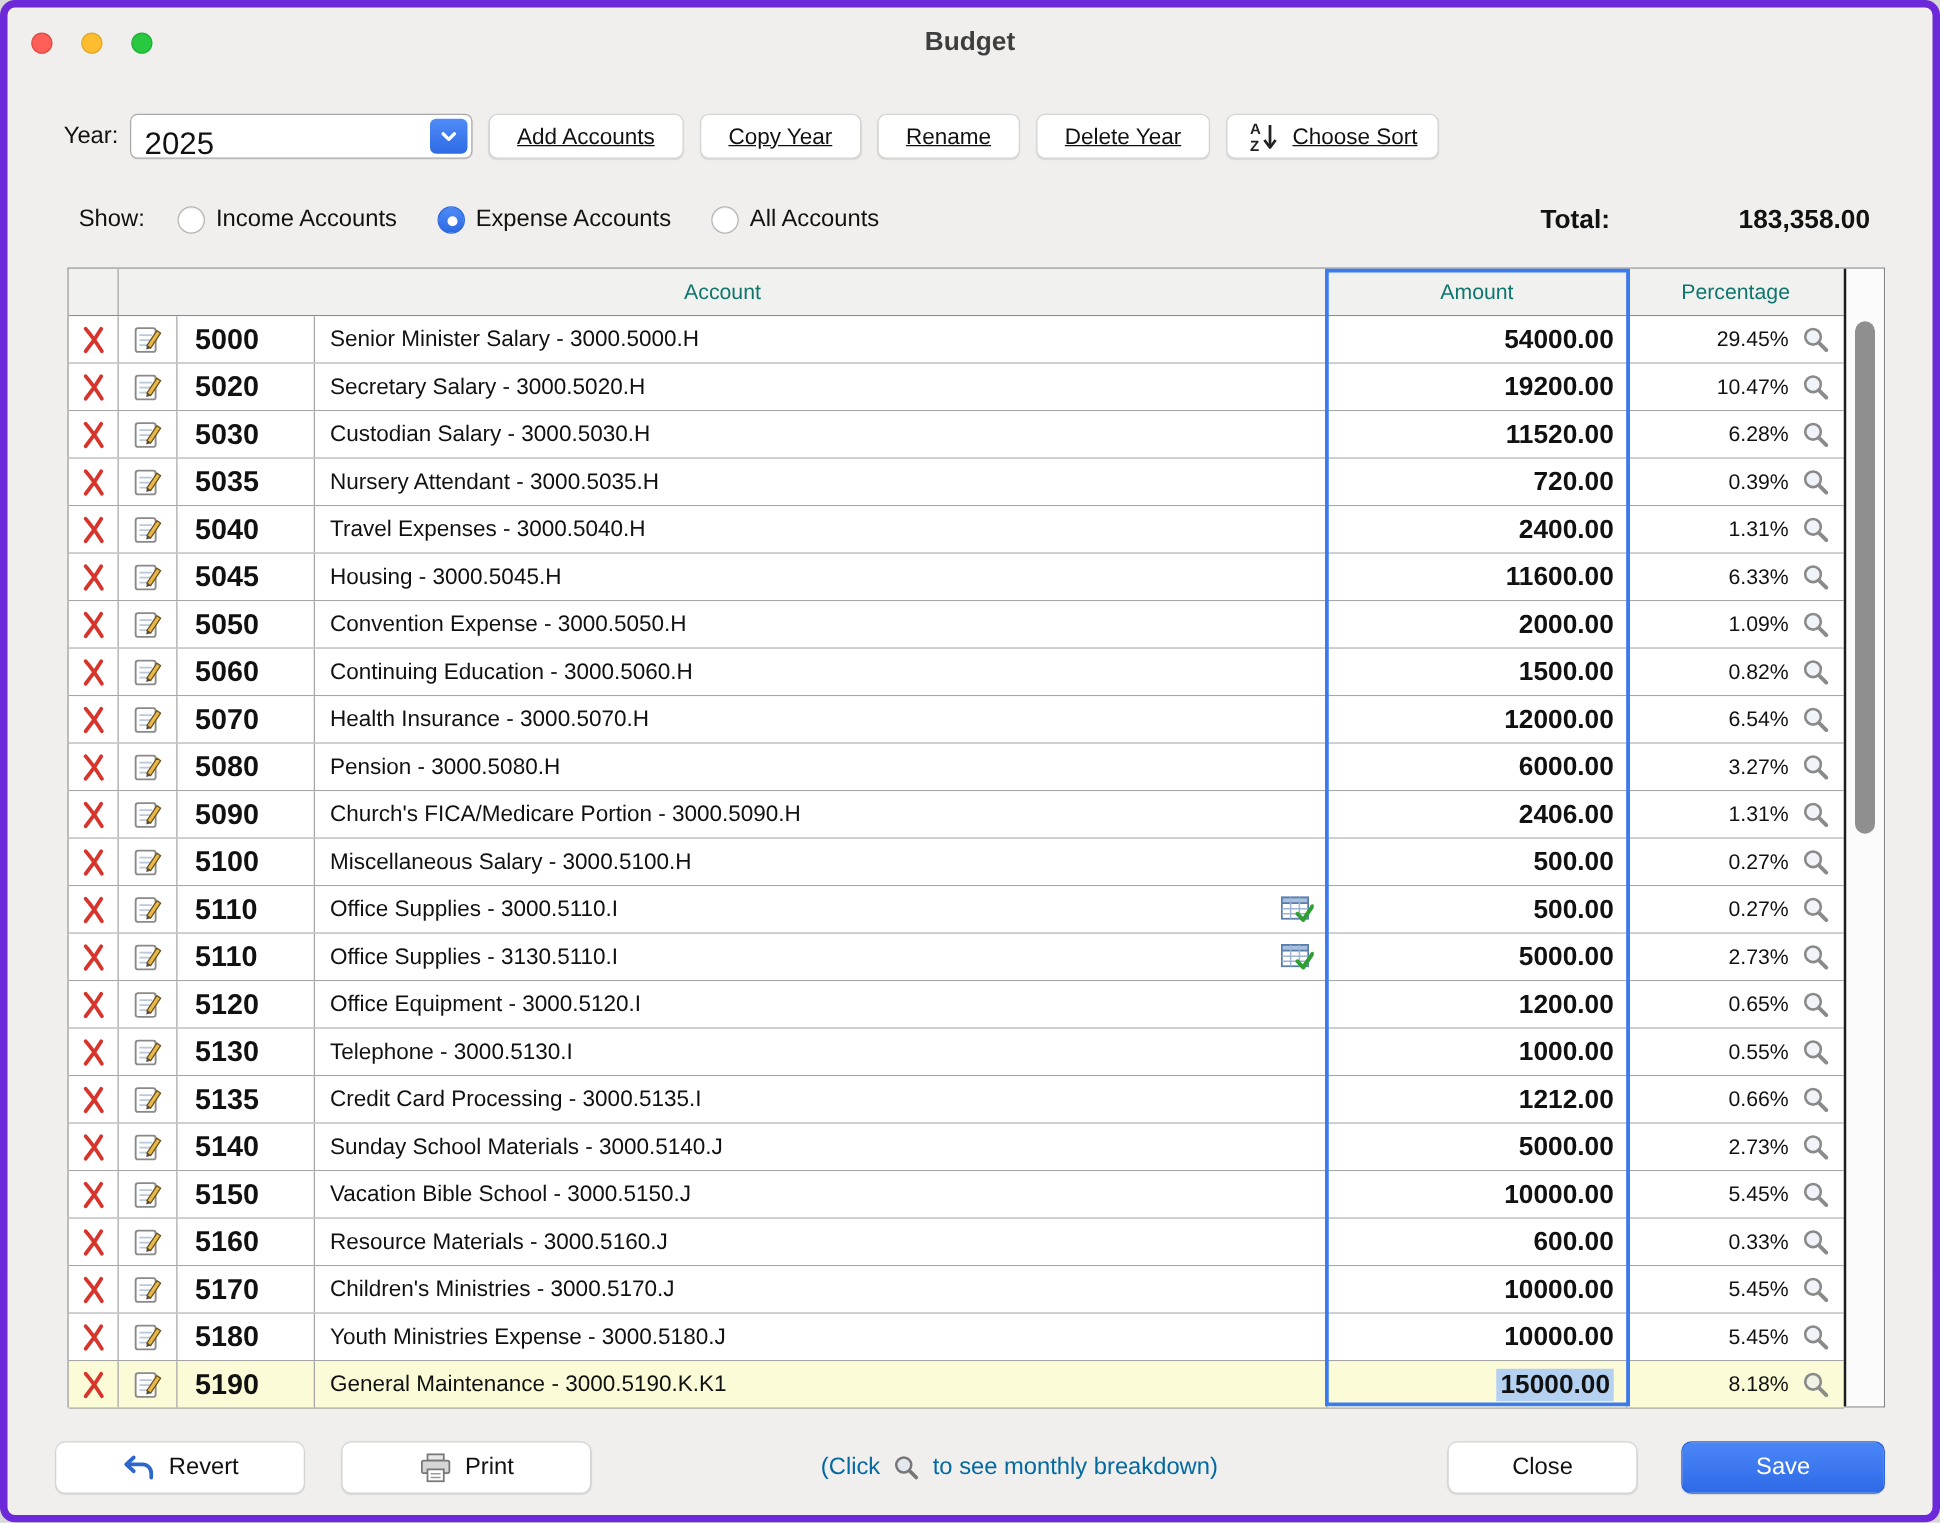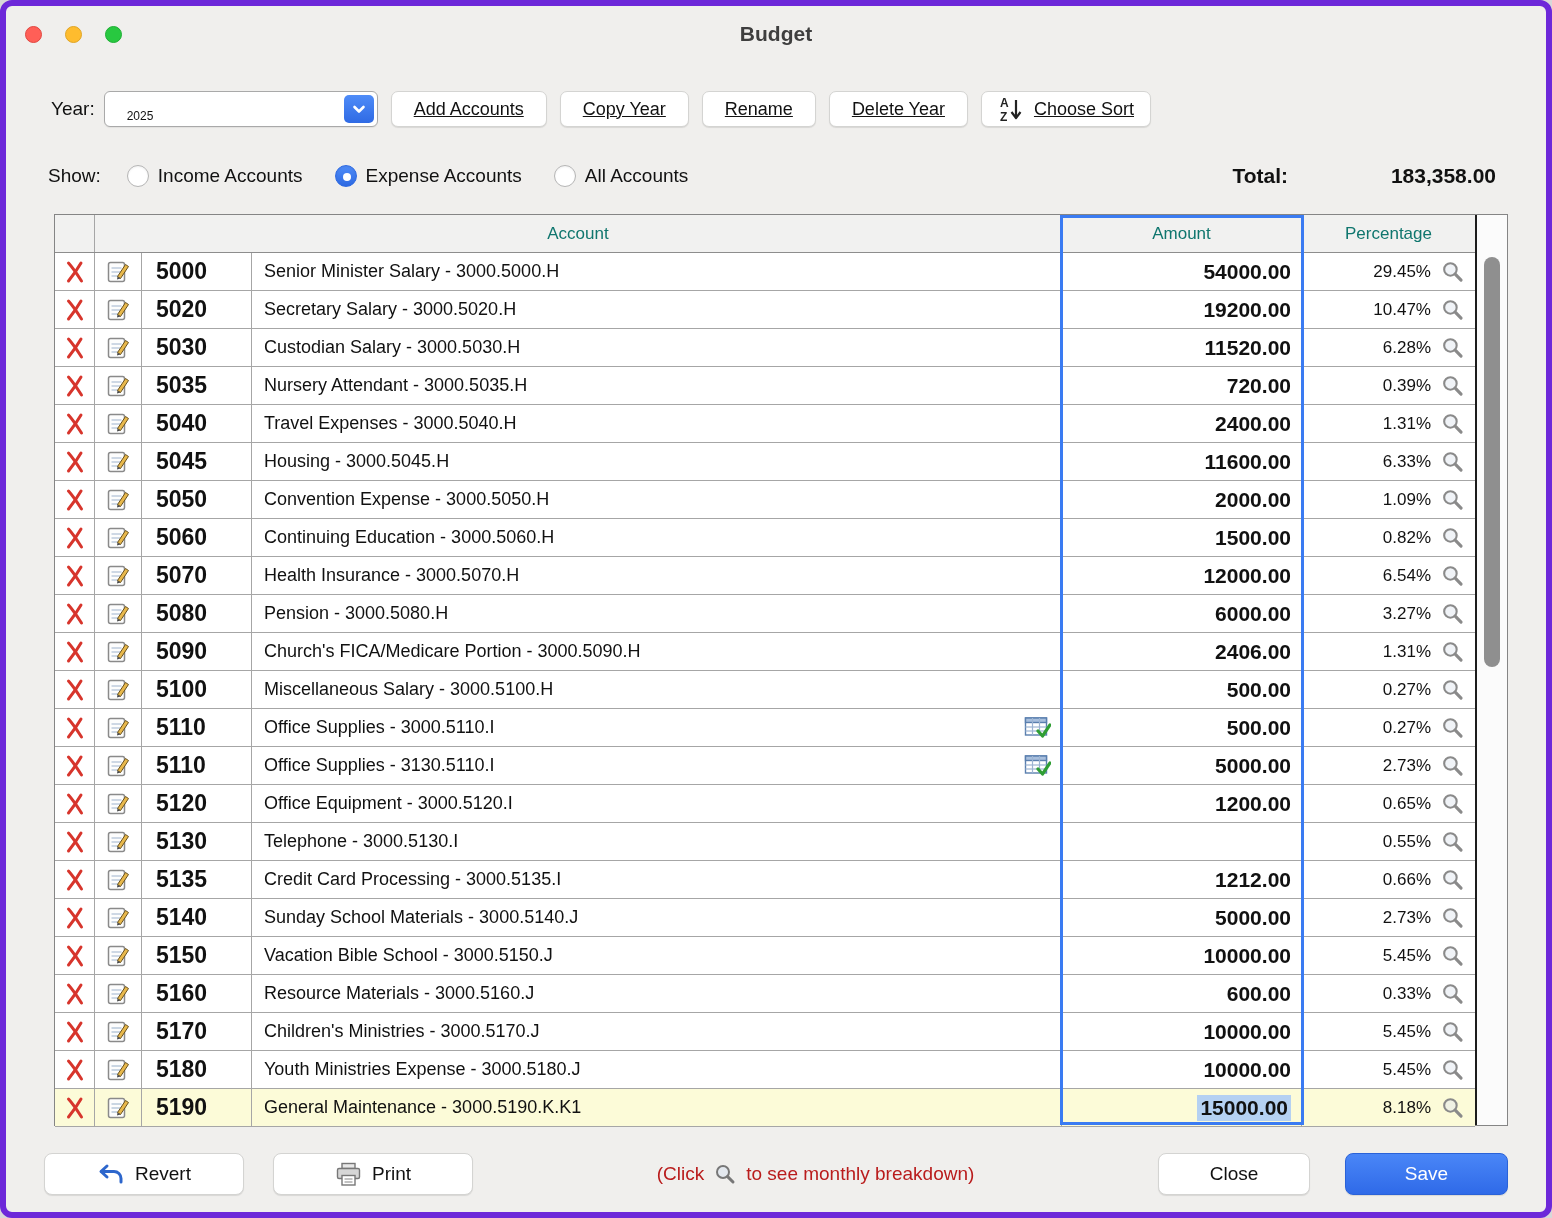--- a/index.html
+++ b/index.html
@@ -26,32 +26,32 @@
   .win-title { font-size: 21px; font-weight: bold; color: #3e3e3e; }
 
   
   .toolbar { position: absolute; top: 84px; left: 45px; right: 45px; height: 38px;
     display: flex; align-items: center; }
   .lbl { font-size: 19px; color: #111; }
   .year-label { margin-right: 9px; }
   .select { width: 274px; height: 36px; background: #fff; border: 1px solid #a9a9a9;
     border-radius: 6px; display: flex; align-items: center; cursor: default;
     box-shadow: 0 1px 1px rgba(0,0,0,0.06); }
-  .select-value { flex: 1; padding-left: 22px; font-size: 12px; margin-top: 13px; }
+  .select-value { flex: 1; padding-left: 11px; font-size: 25px; margin-top: 13px; }
   .select-btn { width: 30px; height: 28px; margin-right: 3px; border-radius: 5px;
     background: linear-gradient(#4f8cf8, #2f6ae4); display: flex; align-items: center; justify-content: center; }
   .btn { height: 36px; background: #fff; border: 1px solid #d4d4d2; border-radius: 7px;
     font-family: "Liberation Sans", sans-serif; font-size: 18px; color: #111;
     padding: 0 22px; box-shadow: 0 1px 1px rgba(0,0,0,0.10); cursor: default;
     display: inline-flex; align-items: center; justify-content: center; gap: 10px; }
   .toolbar .btn { margin-left: 13px; text-decoration: underline; }
   .choose-sort { margin-left: auto; padding: 0 16px; }
 
   
-  .show-row { position: absolute; top: 152px; left: 42px; right: 50px; height: 36px;
+  .show-row { position: absolute; top: 152px; left: 57px; right: 50px; height: 36px;
     display: flex; align-items: center; }
   .show-label { margin-right: 26px; }
   .radio-group { display: flex; align-items: center; gap: 9px; margin-right: 32px; cursor: default; }
   .radio { width: 22px; height: 22px; border-radius: 50%; background: #fff;
     border: 1px solid #b5b5b5; position: relative; flex: none;
     box-shadow: inset 0 1px 2px rgba(0,0,0,0.06); }
   .radio.selected { background: linear-gradient(#4f8cf8, #2d69e2); border-color: #2d69e2; }
   .radio.selected::after { content: ''; position: absolute; left: 7px; top: 7px;
     width: 8px; height: 8px; border-radius: 50%; background: #fff; }
   .radio-label { font-size: 19px; }
@@ -94,21 +94,21 @@
   .scroll-thumb { position: absolute; left: 7px; top: 42px; width: 16px; height: 410px;
     background: #8f8f8f; border-radius: 9px; }
 
   
   .footer { position: absolute; top: 1146px; left: 38px; right: 38px; height: 44px;
     display: flex; align-items: center; }
   .footer .btn { height: 42px; border-radius: 8px; font-size: 19px; }
   .revert-btn, .print-btn { width: 200px; }
   .print-btn { margin-left: 29px; }
   .hint { flex: 1; display: flex; align-items: center; justify-content: center;
-    gap: 9px; font-size: 19px; color: #b91c1c; }
+    gap: 9px; font-size: 19px; color: #0369a1; }
   .close-btn { width: 152px; margin-right: 35px; }
   .save-btn { width: 163px; background: linear-gradient(#4a86f7, #2f6ae8);
     color: #fff; border: 1px solid #2a62d8; }
   svg { display: block; }
 </style>
 </head>
 <body>
 
 <div class="window">
 
@@ -798,20 +798,23 @@
           <path d="M11.5 16.5 L19.5 4.5 L22.5 6.5 L14.5 18.5 Z" fill="#e8b84b" stroke="#6b5320" stroke-width="1"></path>
           <path d="M11.5 16.5 L14.5 18.5 L11 19.5 Z" fill="#4a4a4a"></path>
         </svg>
       </span>
     </div>
     <div class="cell c-num">5130</div>
     <div class="cell c-name">
       <span>Telephone - 3000.5130.I</span>
 
     </div>
+    <div class="cell c-amt">
+      <span>1000.00</span>
+    </div>
     <div class="cell c-pct">
       <span>0.55%</span>
       <span>
         <svg width="25" height="25" viewBox="0 0 24 24">
           <circle cx="10" cy="10" r="6" fill="rgba(225,232,240,0.5)" stroke="#8a8a8a" stroke-width="2"></circle>
           <line x1="14.6" y1="14.6" x2="20.2" y2="20.2" stroke="#8a8a8a" stroke-width="3" stroke-linecap="round"></line>
         </svg>
       </span>
     </div>
   </div>

